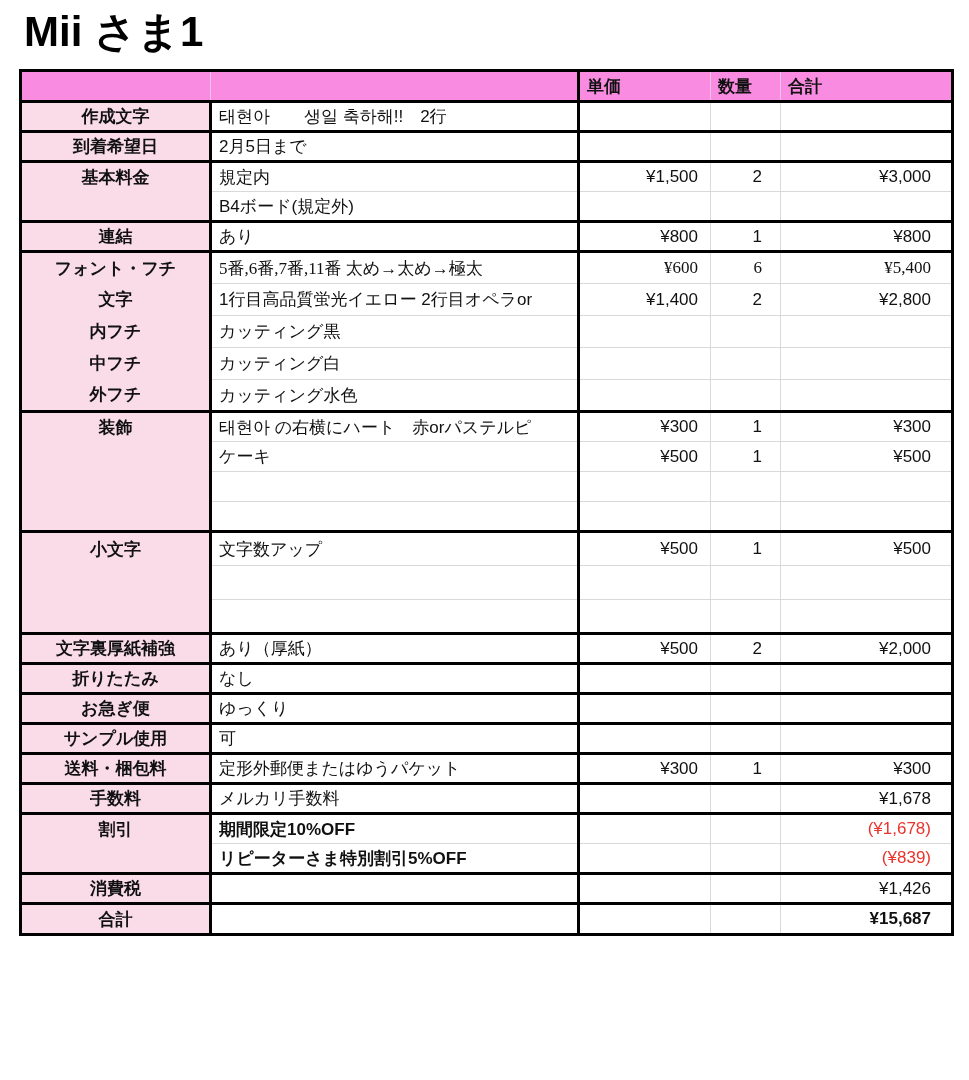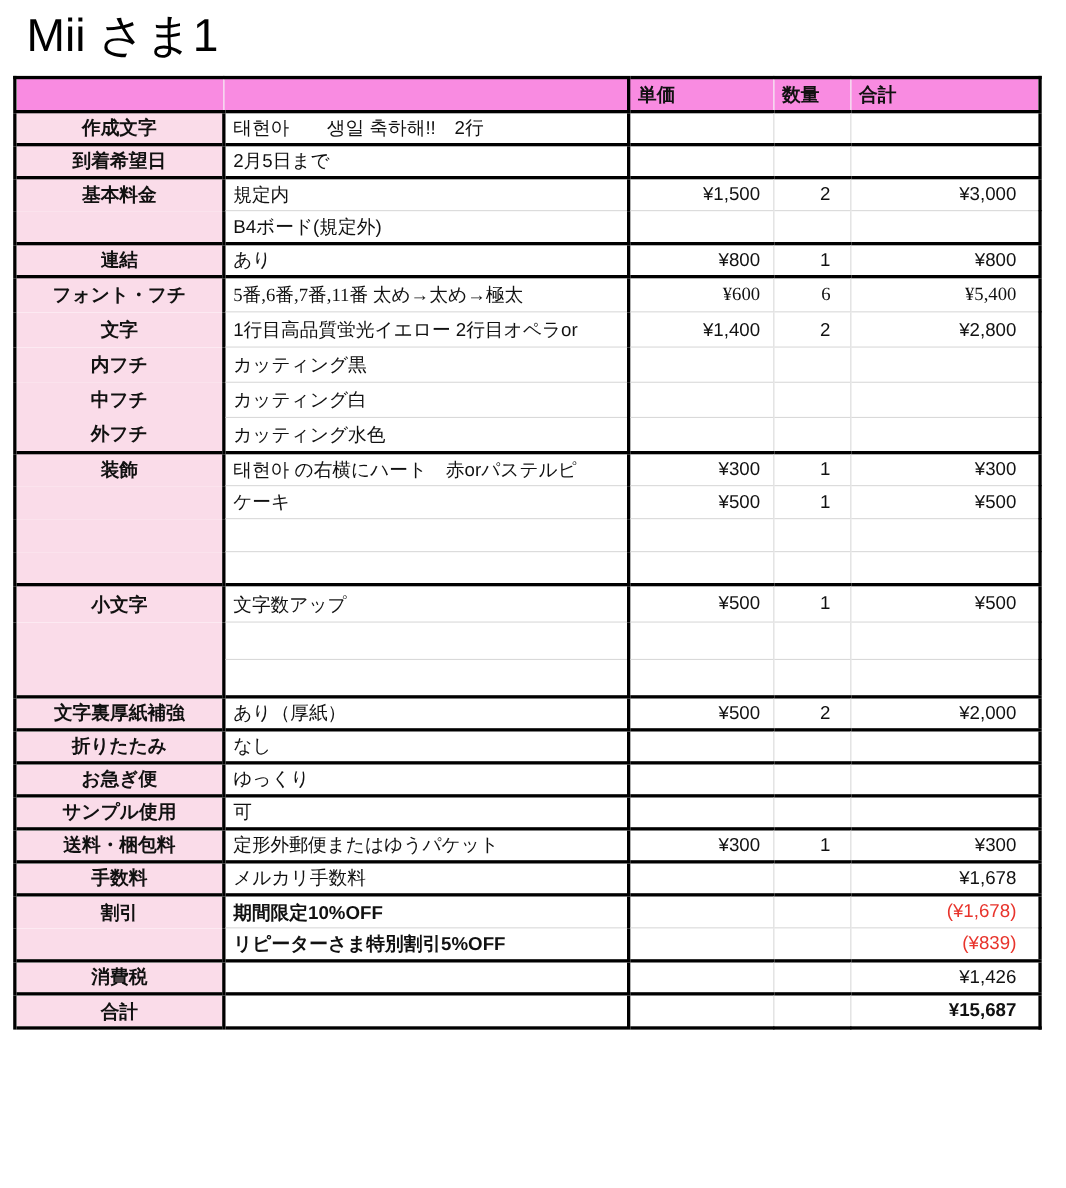--- a/index.html
+++ b/index.html
@@ -7,29 +7,29 @@
     position:relative;
     width:969px; height:1080px;
     background:#ffffff;
     font-family:"Liberation Sans","DejaVu Sans",sans-serif;
     color:#111111;
     overflow:hidden;
   }
   .title {
     margin:4px 12px 0 24px;
     font-size:42px;
-    font-weight:normal;
+    font-weight:bold;
     color:#000000;
     letter-spacing:0px;
     font-family:"Liberation Sans","DejaVu Sans",sans-serif;
   }
   table.quote {
     border-collapse:collapse;
     table-layout:fixed;
-    margin:9px 0 0 12px;
+    margin:9px 0 0 19px;
     width:932px;
     border:3px solid var(--border-black);
   }
   td, th { 
     font-size:17px;
     height:30px;
     padding:0;
     overflow:hidden;
     white-space:nowrap;
     font-weight:normal;

